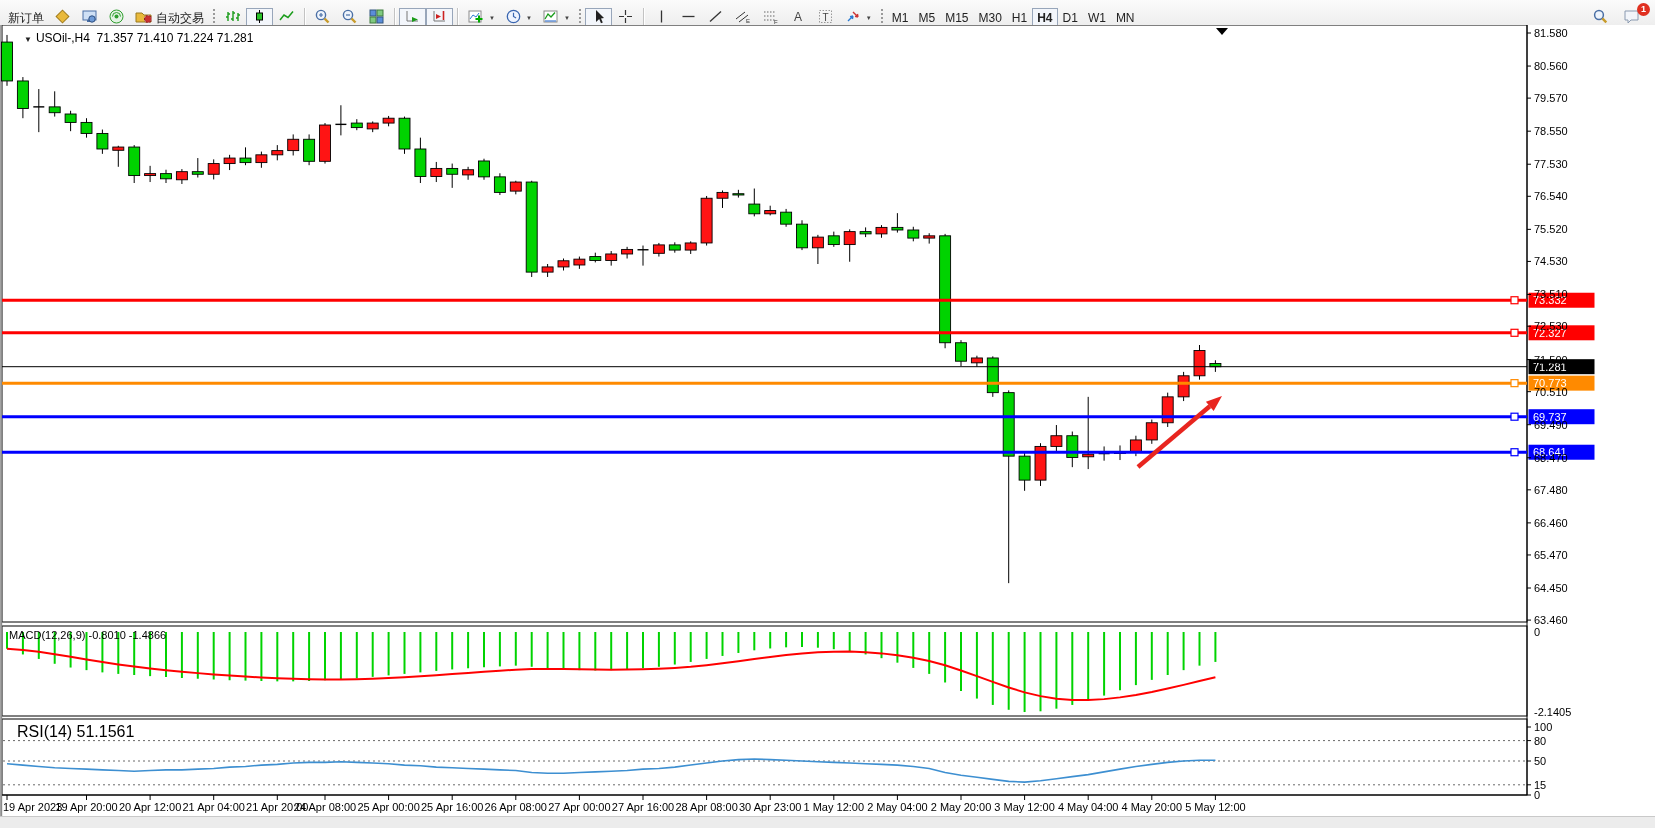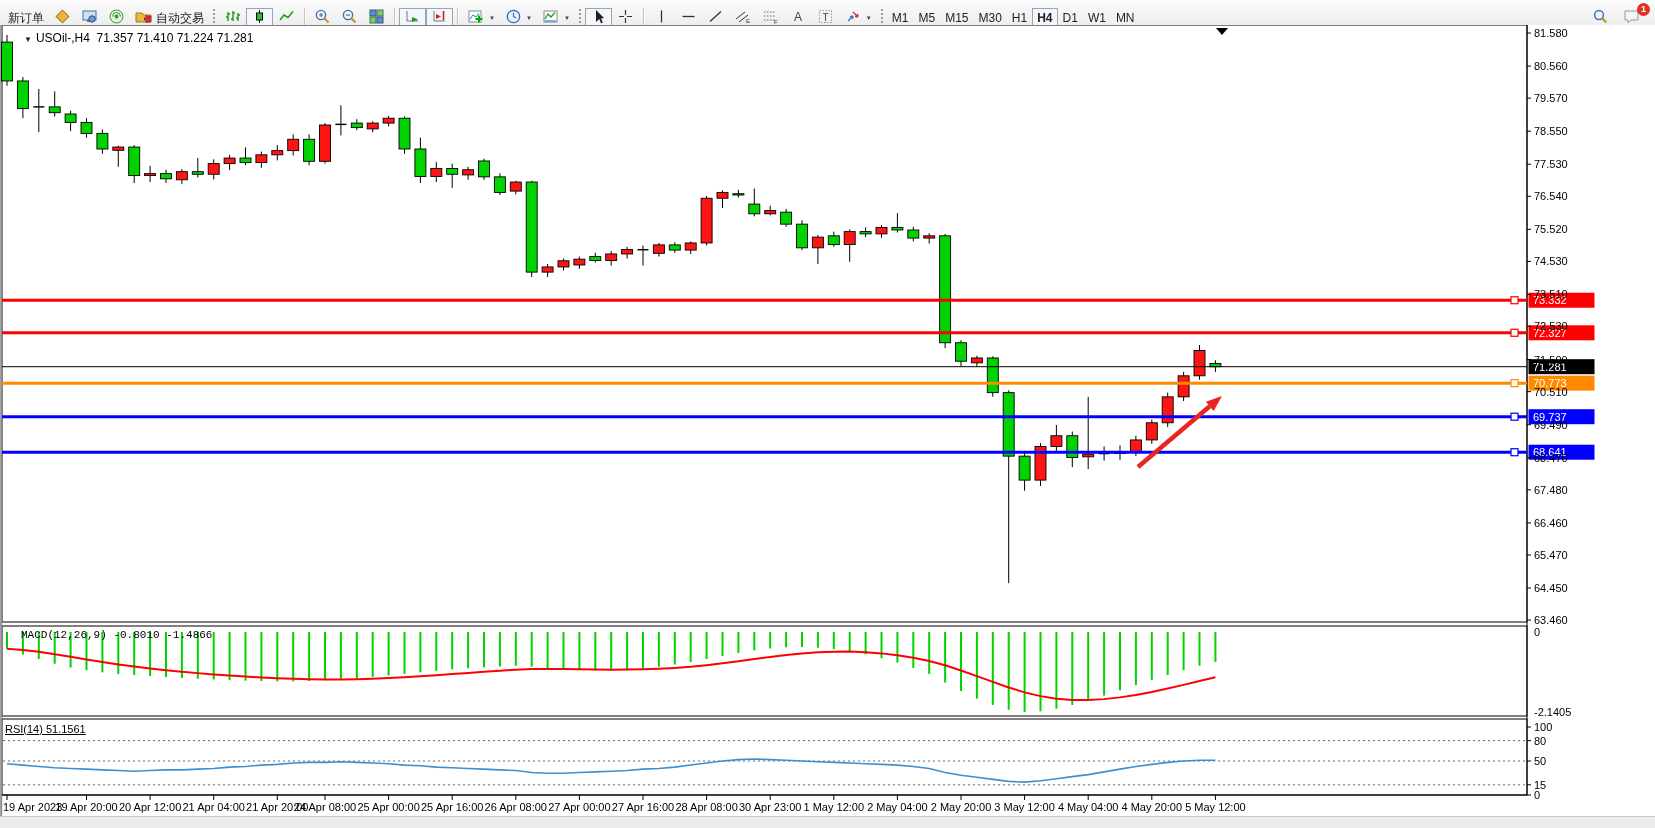--- a/index.html
+++ b/index.html
@@ -21,22 +21,22 @@
   .badge { position:absolute; right:-4px; top:-5px; background:#e03020; color:#fff;
     border-radius:50%; width:13px; height:13px; font-size:9px; line-height:13px;
     text-align:center; font-weight:bold; }
   .chat-wrap { position:relative; }
   
   #chart-area { position:absolute; left:0; top:25px; width:1655px; height:803px; background:#fff; }
   #chart-svg { position:absolute; left:0; top:0; }
   .overlay-label { position:absolute; font-size:12px; color:#000; white-space:nowrap; }
   #chart-title { left:24px; top:6px; }
   #chart-title .tri { font-size:8px; color:#222; margin-right:4px; }
-  #macd-label { left:21px; top:604px; font-size:11px;font-family:Liberation Mono, monospace; }
-  #rsi-label  { left:5px; top:698px; font-size:11px;text-decoration:underline; }
+  #macd-label { left:9px; top:604px; font-size:11px; }
+  #rsi-label  { left:17px; top:698px; font-size:16px; }
   #bottom-strip { position:absolute; left:0; top:791px; width:1655px; height:12px;
     background:#ececec; border-top:1px solid #c9c9c9; }
   svg text { font-family:"Liberation Sans",sans-serif; }
 </style>
 </head>
 <body>
 
 <div class="toolbar">
   <button class="tb-btn">新订单</button>
   <button class="tb-btn">

